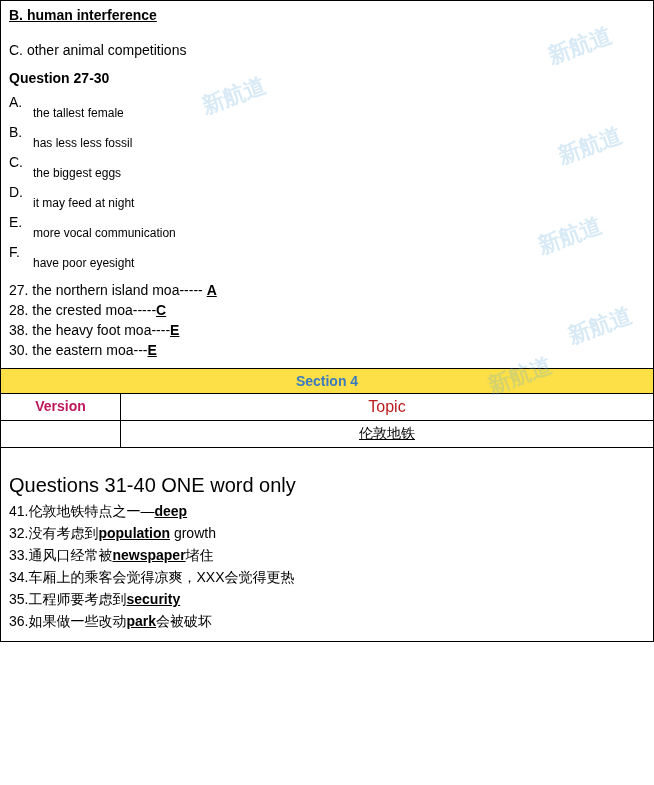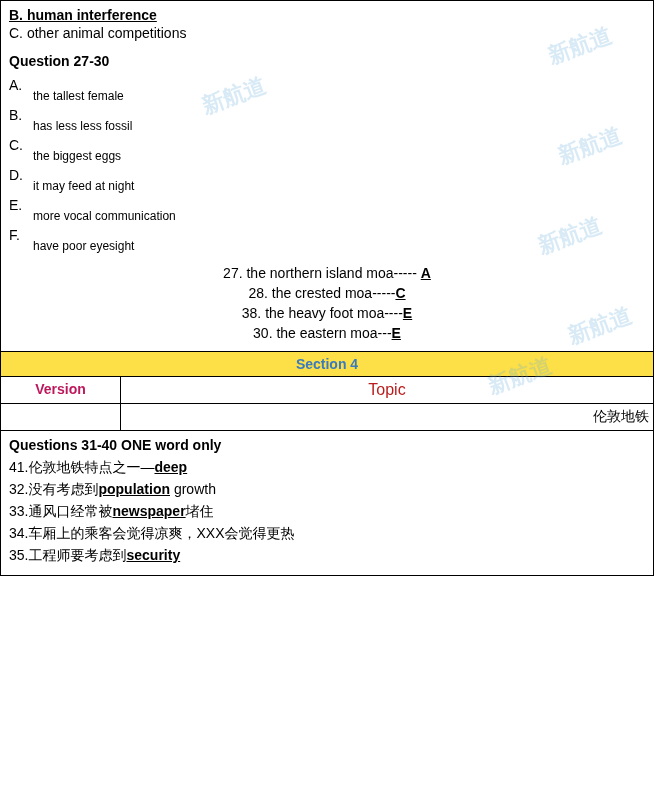--- a/index.html
+++ b/index.html
@@ -37,21 +37,21 @@
     .wm1 { top: 30px; right: 40px; }
     .wm2 { top: 130px; right: 30px; }
     .wm3 { top: 220px; right: 50px; }
     .wm4 { top: 80px; left: 200px; }
     .wm5 { top: 310px; right: 20px; }
     .wm6 { top: 360px; right: 100px; }
 
     .title-b {
       font-weight: bold;
       text-decoration: underline;
-      margin-bottom: 2px;
+      margin-bottom: 19px;
       font-size: 14px;
     }
 
     .line-c {
       margin-bottom: 12px;
       font-size: 14px;
     }
 
     .question-header {
       font-weight: bold;
@@ -76,21 +76,20 @@
       font-size: 14px;
     }
 
     .option-text {
       font-size: 12px;
       margin-top: 12px;
     }
 
     .answers-section {
       margin-top: 4px;
-      text-align: center;
     }
 
     .answer-row {
       font-size: 14px;
       margin-bottom: 4px;
     }
 
     .answer-letter {
       font-weight: bold;
       text-decoration: underline;
@@ -145,33 +144,35 @@
     .data-version {
       width: 120px;
       flex-shrink: 0;
       border-right: 1px solid #000;
       padding: 4px;
       font-size: 14px;
     }
 
     .data-topic {
       flex: 1;
-      text-align: right;
-      padding: 4px;
-      font-size: 14px;
+      text-align: center;
+      padding: 4px;
+      font-size: 14px;
+      text-decoration: underline;
     }
 
     .questions-body {
       padding: 6px 8px;
     }
 
     .questions-title {
-      font-weight: bold;
-      font-size: 14px;
+      font-weight: normal;
+      font-size: 20px;
       margin-bottom: 6px;
+      margin-top: 20px;
     }
 
     .q-row {
       font-size: 14px;
       margin-bottom: 4px;
       color: #000;
     }
 
     .bold-underline {
       font-weight: bold;
@@ -262,14 +263,17 @@
     </div>
     <div class="q-row">
       <span>33.通风口经常被</span><span class="bold-underline">newspaper</span><span>堵住</span>
     </div>
     <div class="q-row">
       <span>34.车厢上的乘客会觉得凉爽，XXX会觉得更热</span>
     </div>
     <div class="q-row">
       <span>35.工程师要考虑到</span><span class="bold-underline">security</span>
     </div>
+    <div class="q-row">
+      <span>36.如果做一些改动</span><span class="bold-underline">park</span><span>会被破坏</span>
+    </div>
   </div>
 </div>
 
 </body></html>

